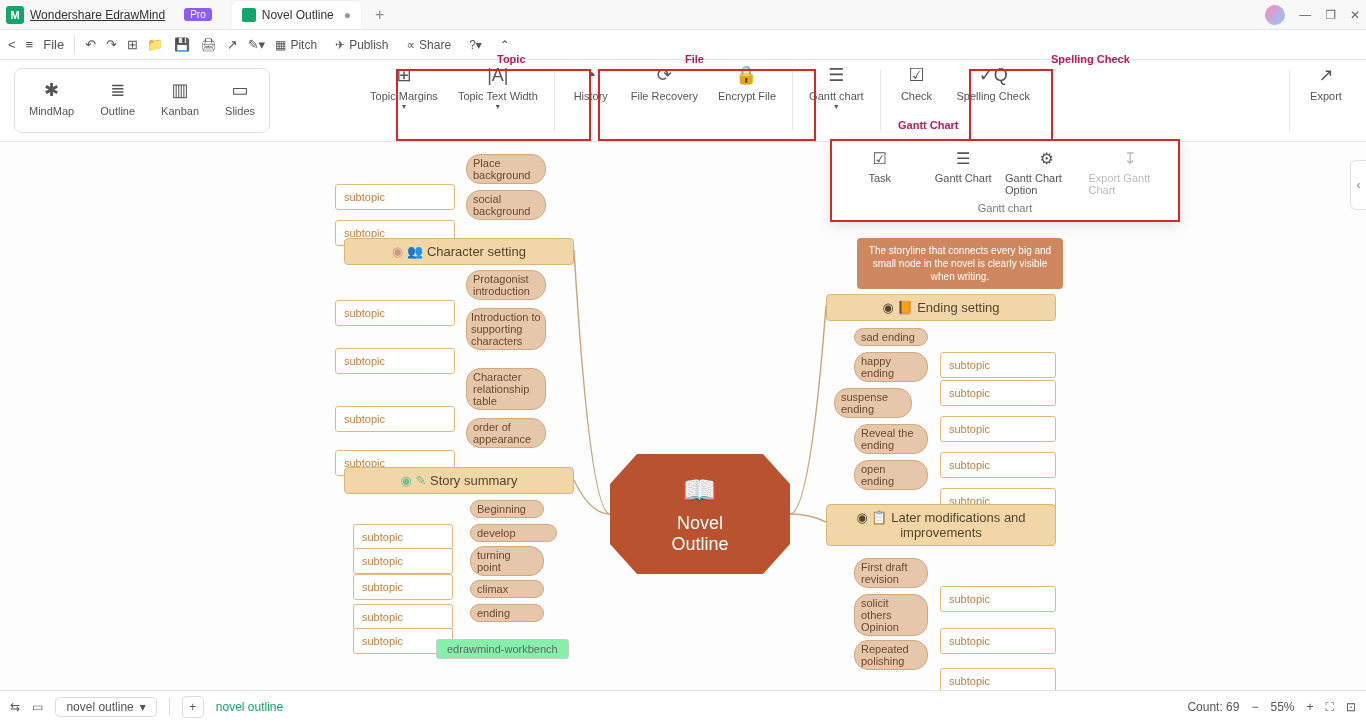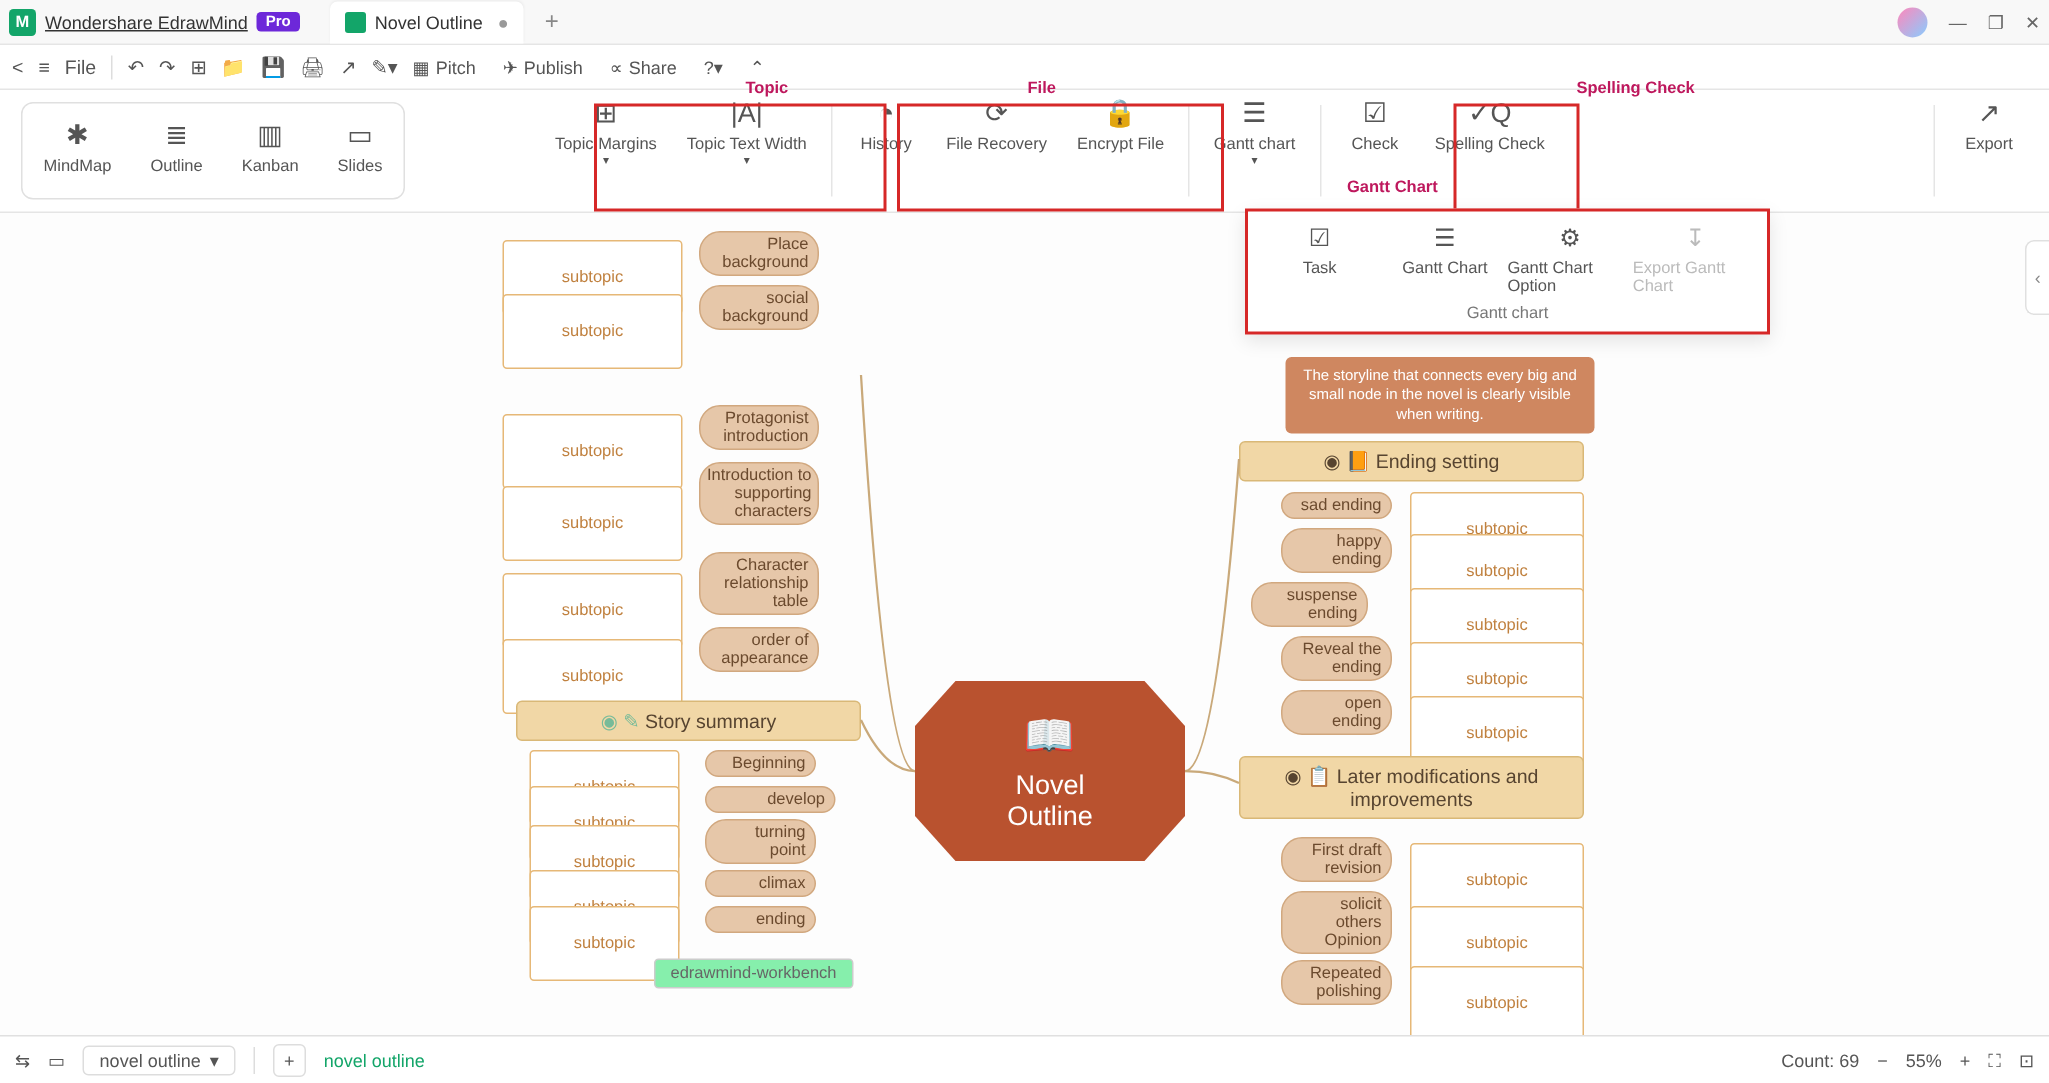--- a/index.html
+++ b/index.html
@@ -2,21 +2,21 @@
 <html><head>
 <meta charset="utf-8">
 <style>
 * { box-sizing: border-box; margin: 0; padding: 0; font-family: -apple-system, BlinkMacSystemFont, "Segoe UI", Arial, sans-serif; }
 body { width: 1366px; height: 722px; background: #f5f5f5; overflow: hidden; position: relative; font-size: 12px; color: #333; }
 
 
 .titlebar { height: 30px; background: #f8f8f8; display: flex; align-items: center; padding: 0 6px; border-bottom: 1px solid #e5e5e5; }
 .app-logo { width: 18px; height: 18px; background: #13a569; border-radius: 3px; color: #fff; display: flex; align-items: center; justify-content: center; font-size: 11px; font-weight: bold; margin-right: 6px; }
 .app-name { font-size: 12px; text-decoration: underline; }
-.pro-badge { background: #6d28d9; color: #fff; padding: 1px 6px; border-radius: 3px; font-size: 10px; font-weight: bold; margin-left: 6px; }
+.pro-badge { background: #8b5cf6; color: #fff; padding: 1px 6px; border-radius: 3px; font-size: 10px; font-weight: normal; margin-left: 19px; }
 .doctab { display: flex; align-items: center; background: #fff; border-radius: 5px 5px 0 0; padding: 4px 10px; margin-left: 20px; height: 28px; box-shadow: 0 -1px 2px rgba(0,0,0,0.05); }
 .doc-icon { width: 14px; height: 14px; background: #13a569; border-radius: 2px; margin-right: 6px; }
 .doctab .dot { margin-left: 10px; color: #999; }
 .tab-add { margin-left: 14px; color: #888; font-size: 16px; }
 .title-spacer { flex: 1; }
 .win-btns { display: flex; gap: 14px; align-items: center; color: #666; }
 .avatar { width: 20px; height: 20px; border-radius: 50%; background: linear-gradient(135deg,#f8b,#8cf); }
 
 
 .quickbar { height: 30px; background: #fff; display: flex; align-items: center; padding: 0 8px; gap: 10px; border-bottom: 1px solid #e5e5e5; }
@@ -53,22 +53,22 @@
 
 
 .canvas { position: absolute; top: 142px; left: 0; right: 0; bottom: 32px; background: #fdfdfd; overflow: hidden; }
 
 
 .central { position: absolute; left: 610px; top: 312px; width: 180px; height: 120px; background: #b9522f; color: #fff; border-radius: 8px; display: flex; flex-direction: column; align-items: center; justify-content: center; font-size: 18px; clip-path: polygon(15% 0,85% 0,100% 25%,100% 75%,85% 100%,15% 100%,0 75%,0 25%); }
 .central .book { font-size: 28px; margin-bottom: 6px; }
 
 
 .branch-title { position: absolute; background: #f1d7a6; border: 1px solid #d9b877; border-radius: 4px; padding: 5px 10px; font-size: 13px; color: #574430; text-align: center; font-weight: 500; width: 230px; }
-.sub-node { position: absolute; background: #e6c7a9; border: 1px solid #d1a87f; border-radius: 14px; padding: 2px 6px; font-size: 11px; color: #6b4a2e; text-align: right; width: 80px; }
-.sub-text { position: absolute; background: #fff; border: 1px solid #e6b877; border-radius: 3px; padding: 18px 8px; font-size: 11px; color: #c0813f; text-align: center; width: 120px; }
+.sub-node { position: absolute; background: #e6c7a9; border: 1px solid #d1a87f; border-radius: 14px; padding: 2px 6px; font-size: 11px; color: #6b4a2e; text-align: left; width: 80px; }
+.sub-text { position: absolute; background: #fff; border: 1px solid #e6b877; border-radius: 3px; padding: 6px 8px; font-size: 11px; color: #c0813f; text-align: left; width: 120px; margin-top: 24px; }
 .note-box { position: absolute; background: #cf8760; color: #fff; font-size: 10px; padding: 6px 10px; border-radius: 4px; width: 206px; text-align: center; line-height: 1.3; }
 .workbench { position: absolute; background: #86efac; border: 1px solid #ccc; border-radius: 3px; padding: 3px 10px; font-size: 11px; color: #666; }
 
 
 .rhandle { position: absolute; right: 0; top: 160px; width: 16px; height: 50px; background: #fff; border: 1px solid #e0e0e0; border-right: none; border-radius: 6px 0 0 6px; display: flex; align-items: center; justify-content: center; color: #888; }
 
 
 .statusbar { position: absolute; bottom: 0; left: 0; right: 0; height: 32px; background: #fff; border-top: 1px solid #e0e0e0; display: flex; align-items: center; padding: 0 10px; gap: 12px; font-size: 12px; color: #555; }
 .sb-outline { border: 1px solid #ddd; border-radius: 4px; padding: 2px 10px; display: flex; align-items: center; gap: 6px; }
 .sb-bc { color: #13a569; }
@@ -239,20 +239,21 @@
   <div class="gantt-cap">Gantt chart</div>
 </div>
 
 <div class="canvas">
 
   <div class="sub-text" style="left:335px; top:18px">subtopic</div>
   <div class="sub-node" style="left:466px; top:12px">Place background</div>
   <div class="sub-text" style="left:335px; top:54px">subtopic</div>
   <div class="sub-node" style="left:466px; top:48px">social background</div>
 
+  <div class="branch-title" style="left:344px; top:96px"><span style="color:#c98;">◉ 👥 </span><span>Character setting</span></div>
   <div class="sub-text" style="left:335px; top:134px">subtopic</div>
   <div class="sub-node" style="left:466px; top:128px">Protagonist introduction</div>
   <div class="sub-text" style="left:335px; top:182px">subtopic</div>
   <div class="sub-node" style="left:466px; top:166px; padding:2px 4px;">Introduction to supporting characters</div>
   <div class="sub-text" style="left:335px; top:240px">subtopic</div>
   <div class="sub-node" style="left:466px; top:226px">Character relationship table</div>
   <div class="sub-text" style="left:335px; top:284px">subtopic</div>
   <div class="sub-node" style="left:466px; top:276px">order of appearance</div>
 
   <div class="branch-title" style="left:344px; top:325px"><span style="color:#7b9;">◉ ✎ </span><span>Story summary</span></div>

